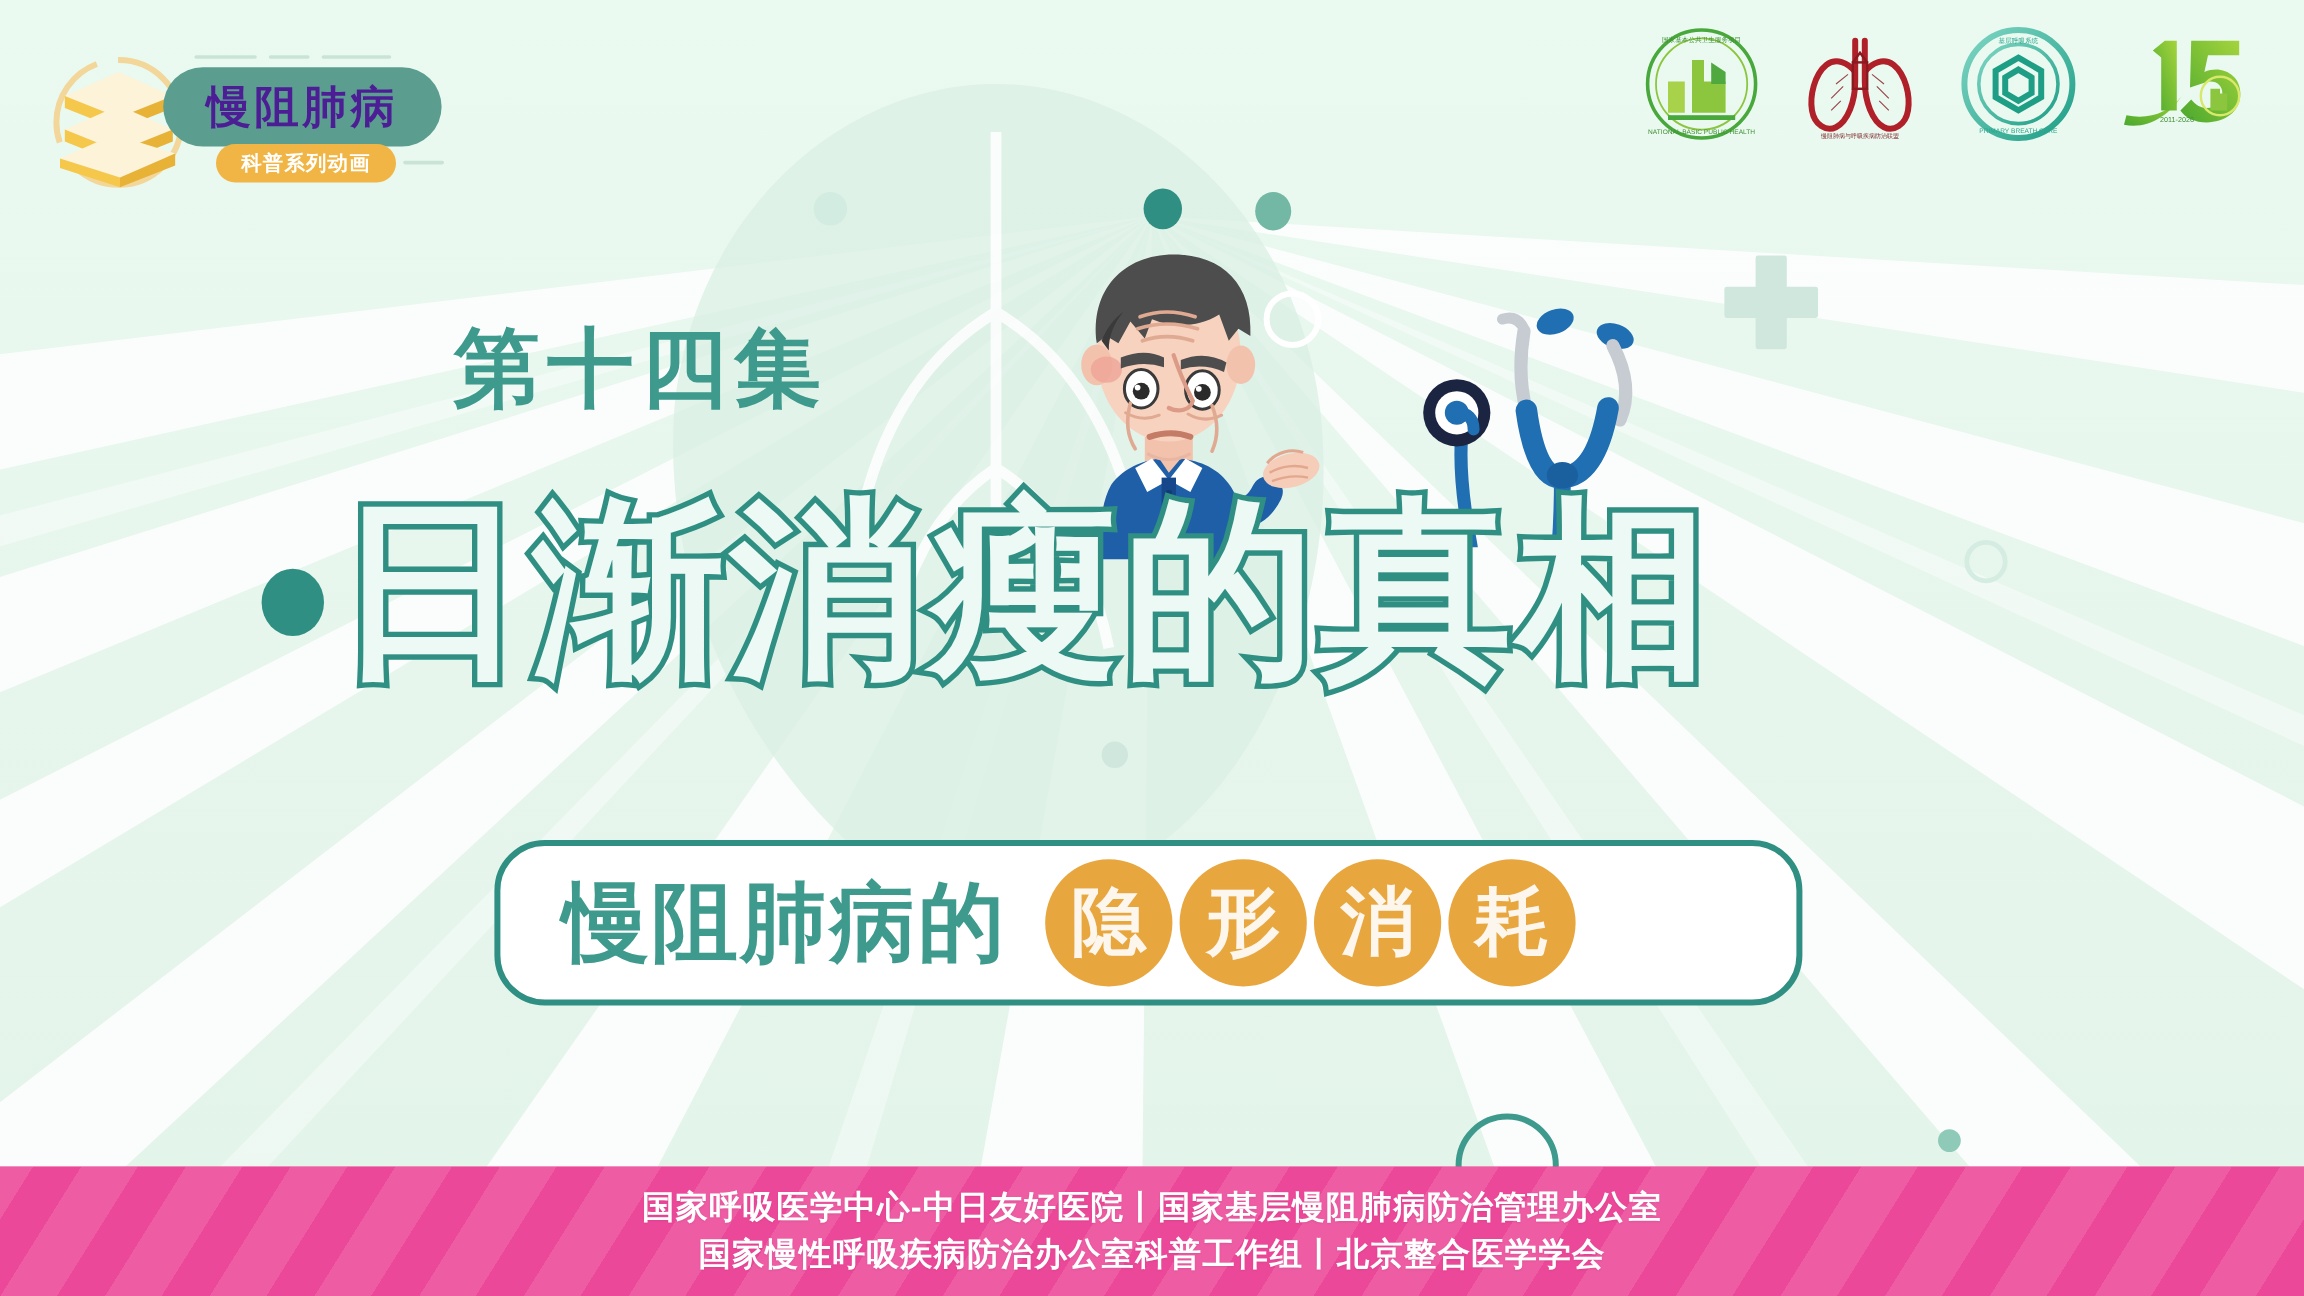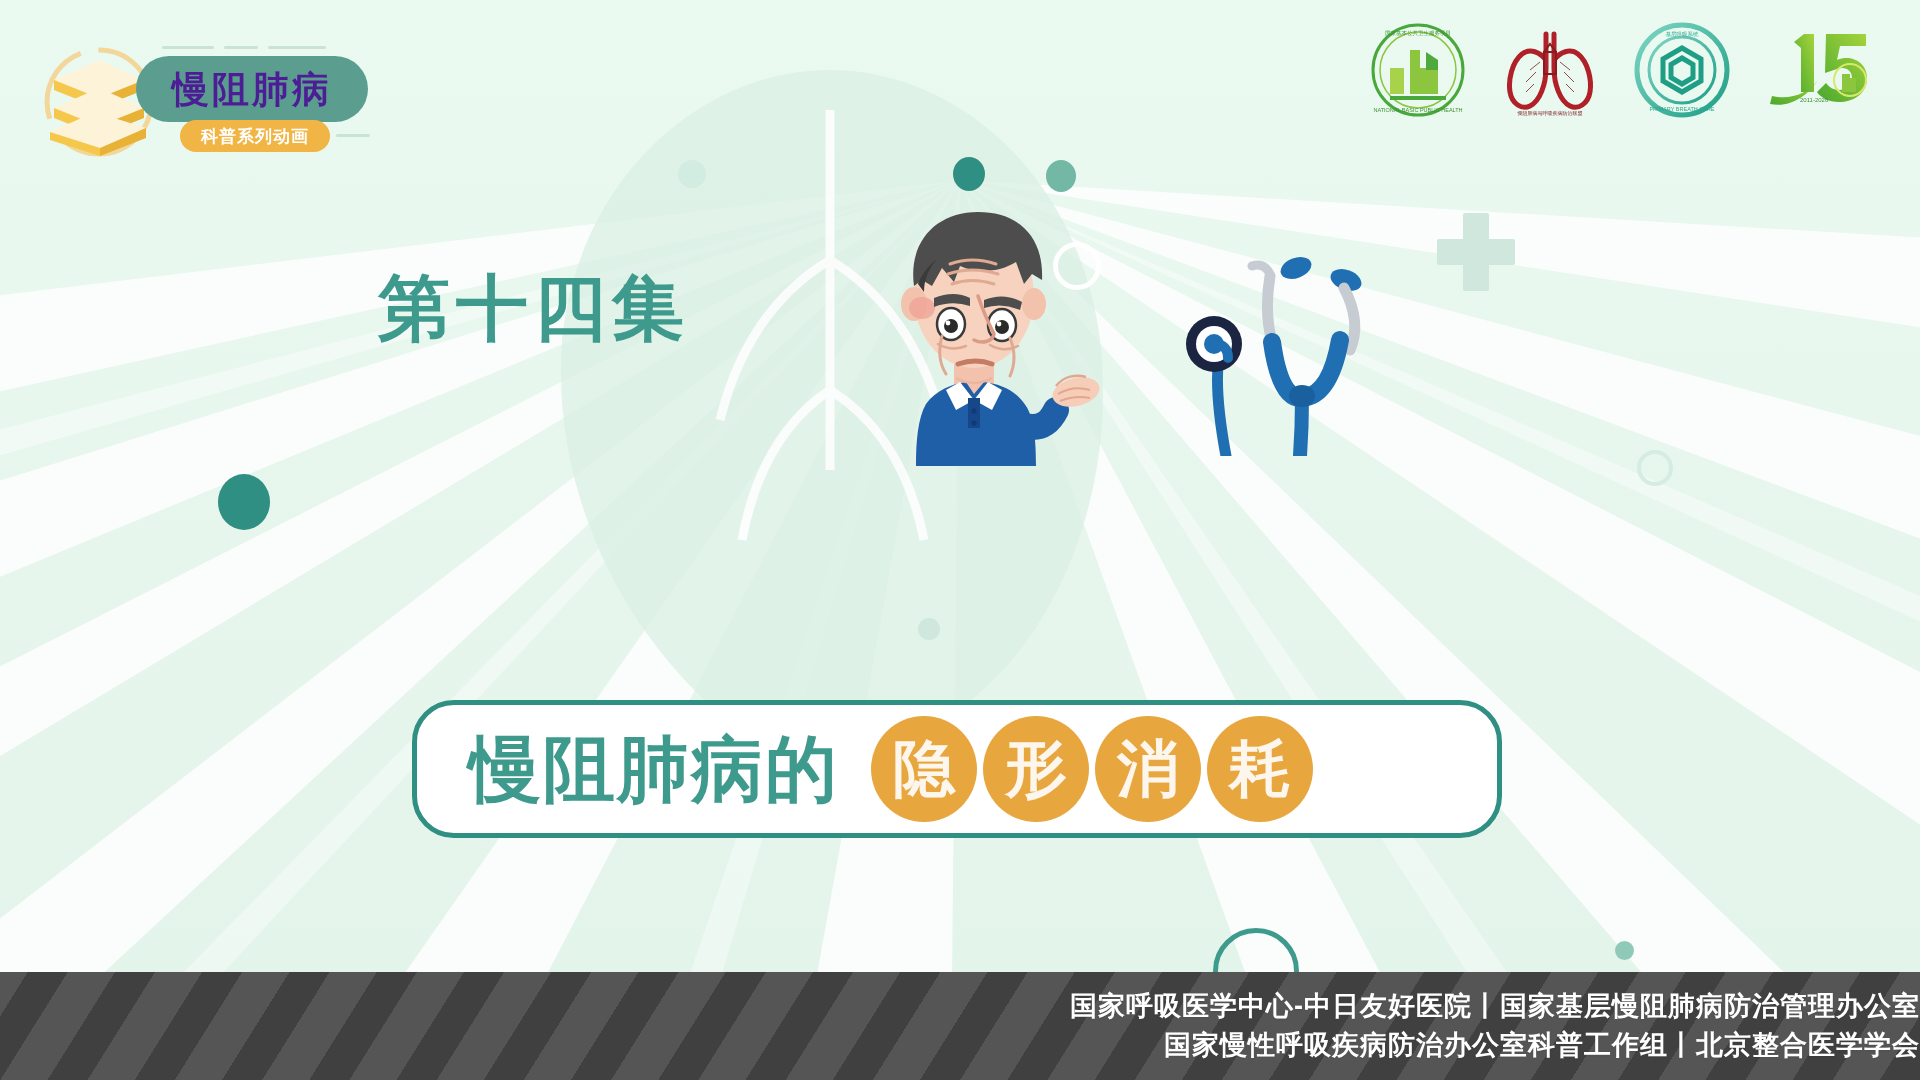--- a/index.html
+++ b/index.html
@@ -95,24 +95,24 @@
     width:106px; height:106px; border-radius:50%;
     background:#e8a63f;
     display:flex; align-items:center; justify-content:center;
     color:#fdf6ec; font-size:62px; font-weight:bold; line-height:1;
   }
 
   
   .footer{
     position:absolute; left:0; bottom:0;
     width:1920px; height:108px;
-    background:#404040;
+    background:#ec4899;
     overflow:hidden;
     display:flex; flex-direction:column;
-    align-items:flex-end; justify-content:center; gap:8px;
+    align-items:center; justify-content:center; gap:8px;
   }
   .footer-stripes{
     position:absolute; inset:0;
     background:repeating-linear-gradient(
       -58deg,
       rgba(255,255,255,0.00) 0px,
       rgba(255,255,255,0.00) 34px,
       rgba(255,255,255,0.11) 34px,
       rgba(255,255,255,0.11) 74px);
   }
@@ -384,20 +384,21 @@
       <path d="M66 100 q -14 34 2 120" stroke="#1f6fb2" stroke-width="11" fill="none" stroke-linecap="round"></path>
       <circle cx="56" cy="108" r="28" fill="#1b2440"></circle>
       <circle cx="56" cy="108" r="18" fill="#ffffff"></circle>
       <circle cx="56" cy="108" r="10" fill="#1f6fb2"></circle>
       <path d="M56 108 q 14 0 14 14" stroke="#1f6fb2" stroke-width="10" fill="none" stroke-linecap="round"></path>
     </svg>
   </div>
 
   <div class="title-wrap">
     <div class="title-dot"></div>
+    <div class="maintitle">日渐消瘦的真相</div>
   </div>
 
   <div class="subbar">
     <div class="subbar-text">慢阻肺病的</div>
     <div class="chips">
       <div class="chip">隐</div>
       <div class="chip">形</div>
       <div class="chip">消</div>
       <div class="chip">耗</div>
     </div>

